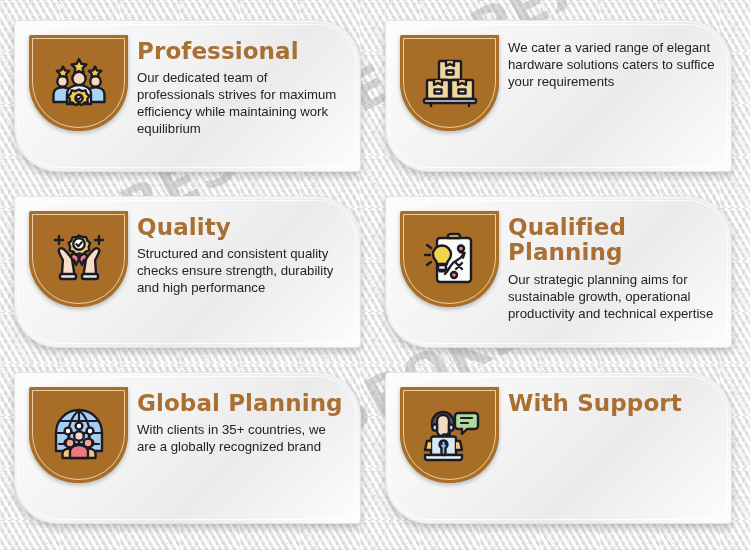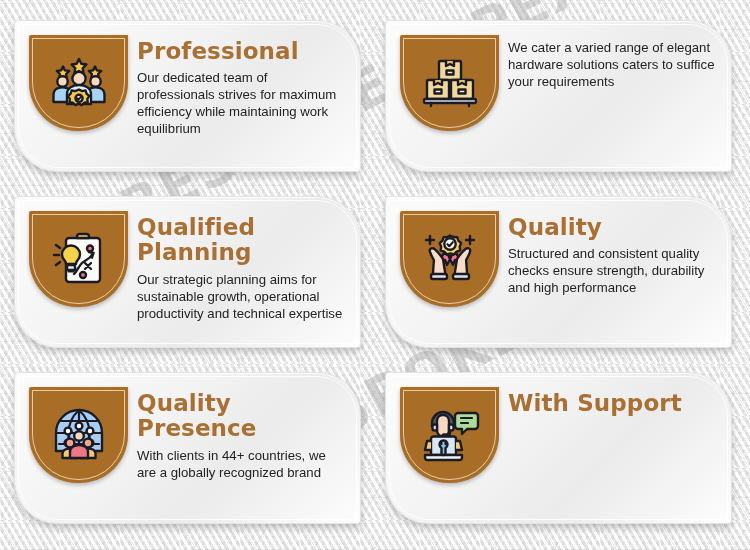--- a/index.html
+++ b/index.html
@@ -173,66 +173,66 @@
       <div class="card-text">
         <p class="card-desc">We cater a varied range of elegant hardware solutions caters to suffice your requirements</p>
       </div>
     </div>
   </div>
 
   <div class="card-wrap">
     <div class="card">
       <div class="badge">
         <span>
+        <svg width="60" height="56" viewBox="0 0 60 56">
+          <g stroke="#1b1b25" stroke-width="2.4" stroke-linejoin="round" stroke-linecap="round">
+            <path d="M10 5v8M6 9h8M50 5v8M46 9h8" fill="none"></path>
+            <path d="M24 22l-5 8 6-1 2 5 4-8zM36 22l5 8-6-1-2 5-4-8z" fill="#f2798c"></path>
+            <path d="M30 4.5l3.4 1.5 3.7.2 1.3 3.5 2.7 2.5-1.4 3.4.4 3.7-3.5 1.3-2.6 2.7-3.6-.9-3.6.9-2.6-2.7-3.5-1.3.4-3.7-1.4-3.4 2.7-2.5 1.3-3.5 3.7-.2z" fill="#f0d166"></path>
+            <circle cx="30" cy="13" r="5.7" fill="#ffffff"></circle>
+            <path d="M27.4 13.2l1.9 2 3.5-4" fill="none" stroke-width="2.1"></path>
+            <path d="M23 28c-2-3-6-8-8.5-10-2.2-1.8-5.5-.3-4.6 2.7 1 3.3 4 8.3 4 8.3l-1 14.5 12.5-.2z" fill="#f7ddc8"></path>
+            <path d="M37 28c2-3 6-8 8.5-10 2.2-1.8 5.5-.3 4.6 2.7-1 3.3-4 8.3-4 8.3l1 14.5-12.5-.2z" fill="#f7ddc8"></path>
+            <rect x="11" y="43" width="16" height="5" rx="2" fill="#dfe3e8"></rect>
+            <rect x="33" y="43" width="16" height="5" rx="2" fill="#dfe3e8"></rect>
+          </g>
+        </svg>
+        </span>
+      </div>
+      <div class="card-text">
+        <p class="card-title">Quality</p>
+        <p class="card-desc">Structured and consistent quality checks ensure strength, durability and high performance</p>
+      </div>
+    </div>
+  </div>
+
+  <div class="card-wrap">
+    <div class="card">
+      <div class="badge">
+        <span>
         <svg width="58" height="58" viewBox="0 0 58 58">
           <g stroke="#1b1b25" stroke-width="2.4" stroke-linejoin="round" stroke-linecap="round">
             <rect x="16" y="8" width="34" height="44" rx="3" fill="#fbfbf7"></rect>
             <path d="M27 8V6.5c0-1.4 1.2-2.5 2.7-2.5h6.6c1.5 0 2.7 1.1 2.7 2.5V8z" fill="#f0d166"></path>
             <path d="M24 44c3-3 5-8 8-11 4-4 8-3 11-10" fill="none" stroke-width="2.4"></path>
             <path d="M39 22l4.5 1-1.5 4.5" fill="none" stroke-width="2.4"></path>
             <circle cx="40" cy="18.5" r="3" fill="#f2798c"></circle>
             <circle cx="33" cy="45" r="3" fill="#f2798c"></circle>
             <path d="M35 33l6 6M41 33l-6 6" fill="none" stroke-width="2.4"></path>
             <path d="M4 25h5M6 15l4 3M6 35l4-3" fill="none" stroke-width="2.4"></path>
             <path d="M12 24.5c0-5 4-9 9-9s9 4 9 9c0 3.3-1.9 5-3 6.5-.8 1.1-1 2-1 3h-10c0-1-.2-1.9-1-3-1.1-1.5-3-3.2-3-6.5z" fill="#f5d24e"></path>
             <rect x="17" y="35" width="8" height="5" rx="1.4" fill="#e7e9ec"></rect>
             <path d="M18.5 41.5h5" fill="none" stroke-width="2"></path>
           </g>
         </svg>
         </span>
       </div>
       <div class="card-text">
         <p class="card-title">Qualified Planning</p>
         <p class="card-desc">Our strategic planning aims for sustainable growth, operational productivity and technical expertise</p>
-      </div>
-    </div>
-  </div>
-
-  <div class="card-wrap">
-    <div class="card">
-      <div class="badge">
-        <span>
-        <svg width="60" height="56" viewBox="0 0 60 56">
-          <g stroke="#1b1b25" stroke-width="2.4" stroke-linejoin="round" stroke-linecap="round">
-            <path d="M10 5v8M6 9h8M50 5v8M46 9h8" fill="none"></path>
-            <path d="M24 22l-5 8 6-1 2 5 4-8zM36 22l5 8-6-1-2 5-4-8z" fill="#f2798c"></path>
-            <path d="M30 4.5l3.4 1.5 3.7.2 1.3 3.5 2.7 2.5-1.4 3.4.4 3.7-3.5 1.3-2.6 2.7-3.6-.9-3.6.9-2.6-2.7-3.5-1.3.4-3.7-1.4-3.4 2.7-2.5 1.3-3.5 3.7-.2z" fill="#f0d166"></path>
-            <circle cx="30" cy="13" r="5.7" fill="#ffffff"></circle>
-            <path d="M27.4 13.2l1.9 2 3.5-4" fill="none" stroke-width="2.1"></path>
-            <path d="M23 28c-2-3-6-8-8.5-10-2.2-1.8-5.5-.3-4.6 2.7 1 3.3 4 8.3 4 8.3l-1 14.5 12.5-.2z" fill="#f7ddc8"></path>
-            <path d="M37 28c2-3 6-8 8.5-10 2.2-1.8 5.5-.3 4.6 2.7-1 3.3-4 8.3-4 8.3l1 14.5-12.5-.2z" fill="#f7ddc8"></path>
-            <rect x="11" y="43" width="16" height="5" rx="2" fill="#dfe3e8"></rect>
-            <rect x="33" y="43" width="16" height="5" rx="2" fill="#dfe3e8"></rect>
-          </g>
-        </svg>
-        </span>
-      </div>
-      <div class="card-text">
-        <p class="card-title">Quality</p>
-        <p class="card-desc">Structured and consistent quality checks ensure strength, durability and high performance</p>
       </div>
     </div>
   </div>
 
   <div class="card-wrap">
     <div class="card">
       <div class="badge">
         <span>
         <svg width="60" height="58" viewBox="0 0 60 58">
           <g stroke="#1b1b25" stroke-width="2.4" stroke-linejoin="round" stroke-linecap="round">
@@ -249,22 +249,22 @@
             <path d="M13.5 52v-4.5c0-3.1 3.4-5 7.5-5s7.5 1.9 7.5 5V52z" fill="#f3c779"></path>
             <circle cx="39" cy="37" r="4.4" fill="#f2a48c"></circle>
             <path d="M31.5 52v-4.5c0-3.1 3.4-5 7.5-5s7.5 1.9 7.5 5V52z" fill="#f3c779"></path>
             <circle cx="30" cy="30" r="4.8" fill="#f7d9c2"></circle>
             <path d="M21 52v-6.5c0-4 4-6.5 9-6.5s9 2.5 9 6.5V52z" fill="#ef7683"></path>
           </g>
         </svg>
         </span>
       </div>
       <div class="card-text">
-        <p class="card-title">Quality Presence</p>
-        <p class="card-desc">With clients in 44+ countries, we are a globally recognized brand</p>
+        <p class="card-title">Global Planning</p>
+        <p class="card-desc">With clients in 35+ countries, we are a globally recognized brand</p>
       </div>
     </div>
   </div>
 
   <div class="card-wrap">
     <div class="card">
       <div class="badge">
         <span>
         <svg width="60" height="56" viewBox="0 0 60 56">
           <g stroke="#1b1b25" stroke-width="2.4" stroke-linejoin="round" stroke-linecap="round">

